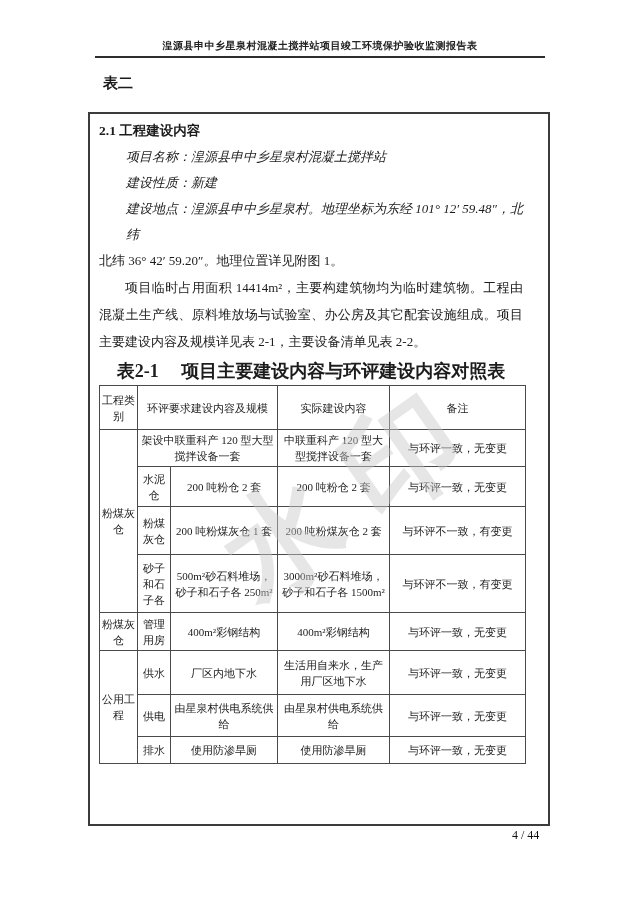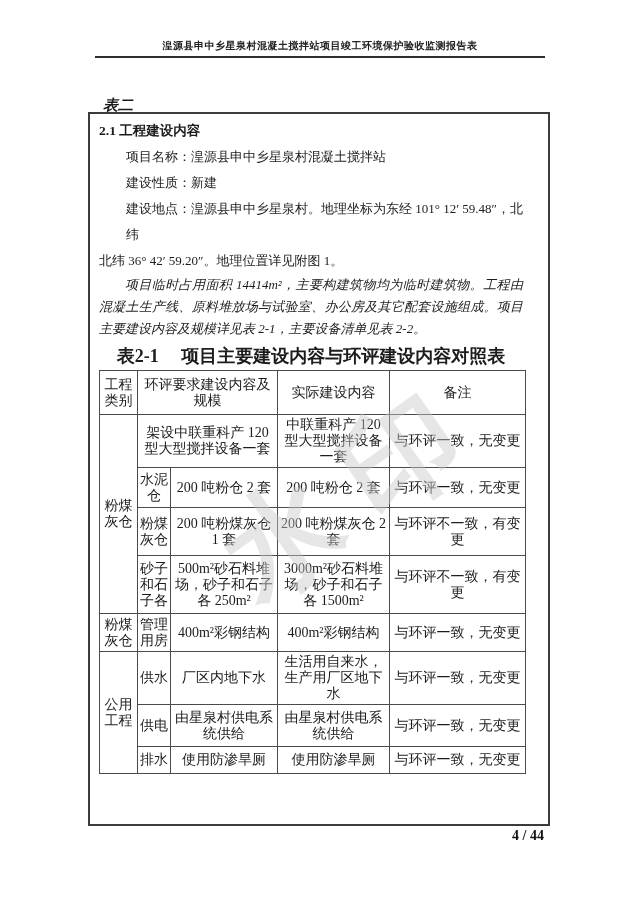--- a/index.html
+++ b/index.html
@@ -13,41 +13,41 @@
   .doc-header {
     position:absolute; top:39px; left:0; width:640px;
     text-align:center; font-size:10px; font-weight:bold; color:#222;
     letter-spacing:0.5px;
   }
   .header-rule {
     position:absolute; top:56px; left:95px; width:450px; height:0;
     border-top:2px solid #2e2e2e;
   }
   .form-label {
-    position:absolute; top:96px; left:103px;
-    font-size:15px; font-weight:bold; color:#1a1a1a;font-style:italic;
+    position:absolute; top:74px; left:103px;
+    font-size:15px; font-weight:bold; color:#1a1a1a;
   }
   
   .main-box {
     position:absolute; left:88px; top:112px; width:462px; height:714px;
     border:2px solid #3c3c3c; background:transparent; z-index:1;
   }
   .box-content { padding:4px 25px 0 9px; font-size:13px; line-height:26px; }
   .h-bold { font-weight:bold; font-size:13.5px; line-height:26px; }
   .indent-1 { padding-left:13px; }
-  .indent-2 { padding-left:27px; }
-  .para { text-indent:2em; text-align:justify; line-height:22px;font-style:italic; }
+  .indent-2 { padding-left:27px;font-style:italic; }
+  .para { text-indent:2em; text-align:justify; line-height:27px; }
   
   .tbl-title {
     margin-top:7px; text-align:center; font-weight:bold; font-size:18px;
     line-height:18px;
   }
   table.cmp {
     margin:5px auto 0 auto; border-collapse:collapse; table-layout:fixed;
-    width:426px; font-size:14px; color:#1c1c1c;
+    width:426px; font-size:11px; color:#1c1c1c;
   }
   table.cmp td, table.cmp th {
     border:1px solid #4a4a4a; text-align:center; vertical-align:middle;
     padding:2px 2px; line-height:16px; font-weight:normal;
     word-break:break-all; overflow:hidden;
   }
   col.c-cat  { width:38px; }
   col.c-sub  { width:33px; }
   col.c-eia  { width:107px; }
   col.c-act  { width:112px; }
@@ -66,21 +66,21 @@
     position:absolute; left:175px; top:330px; width:360px; height:320px;
     z-index:2; pointer-events:none;
     transform:rotate(-35deg); transform-origin:center center;
     color:#c9c9c9; opacity:0.45;
     font-size:115px; font-weight:bold; letter-spacing:30px;
     text-align:center; line-height:320px; white-space:nowrap;
   }
   
   .page-number {
     position:absolute; top:828px; left:512px;
-    font-size:14px; font-weight:bold; color:#111;
+    font-size:12px; font-weight:normal; color:#111;
     font-family:"Liberation Serif","DejaVu Serif",serif;
   }
 </style>
 </head>
 <body>
 
 <div class="page">
 
   <div class="doc-header">湟源县申中乡星泉村混凝土搅拌站项目竣工环境保护验收监测报告表</div>
   <div class="header-rule"></div>

